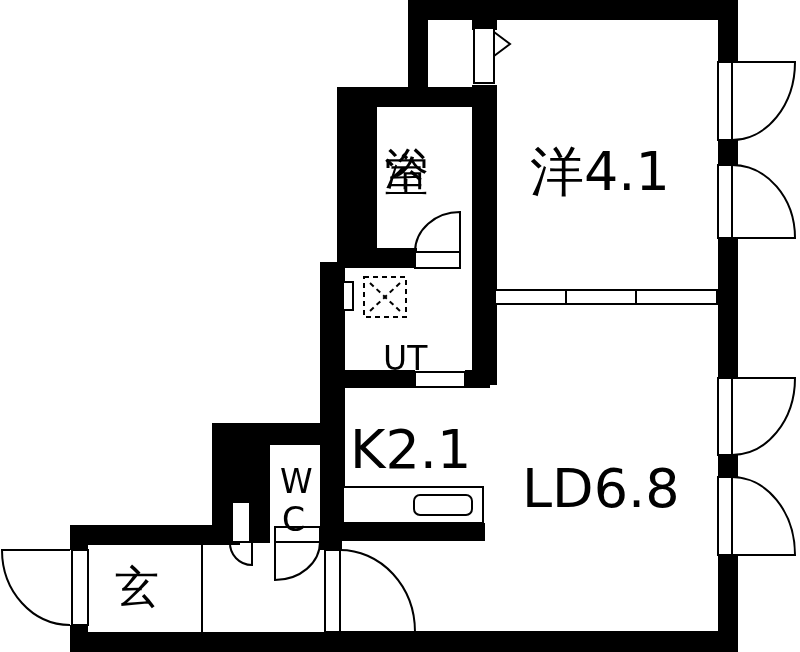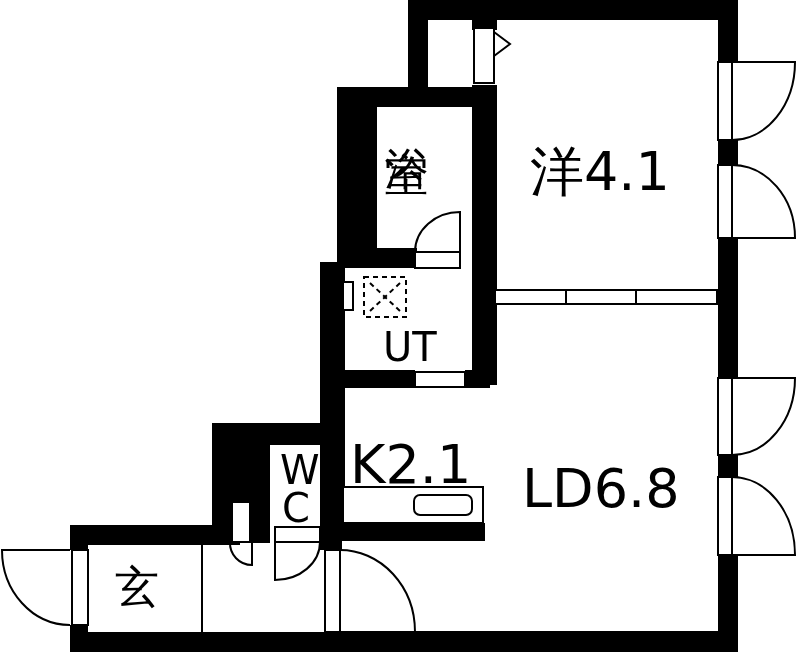--- a/index.html
+++ b/index.html
@@ -4,21 +4,21 @@
 <style>
   html, body { margin: 0; padding: 0; background: #ffffff; }
   body { width: 800px; height: 652px; overflow: hidden; position: relative; }
   svg { position: absolute; left: 0; top: 0; }
   .wall { fill: #000000; }
   .fix { fill: #ffffff; stroke: #000000; stroke-width: 2; }
   .line { fill: none; stroke: #000000; stroke-width: 2; }
   .dash { fill: none; stroke: #000000; stroke-width: 2; stroke-dasharray: 5 4; }
   .label { position: absolute; font-family: "DejaVu Sans", sans-serif; color: #000000; white-space: nowrap; line-height: 1; }
   .lg { font-size: 54px; }
-  .md { font-size: 40px; }
+  .md { font-size: 33px; margin-top: 15px; }
   .jp { font-size: 44px; }
   .vert { writing-mode: vertical-rl; text-orientation: upright; }
 </style>
 </head>
 <body>
 
 <svg width="800" height="652" viewBox="0 0 800 652">
 
   <g>
 
@@ -105,17 +105,17 @@
     <rect class="fix" x="325" y="550" width="15" height="82"></rect>
     <path class="line" d="M340,550 A75,82 0 0 1 415,632"></path>
 
     <line class="line" x1="340" y1="632" x2="718" y2="632"></line>
   </g>
 </svg>
 
 <div class="label lg" style="left:530px; top:145px;">洋4.1</div>
 <div class="label jp vert" style="left:385px; top:112px; letter-spacing:4px;">浴室</div>
 <div class="label md" style="left:383px; top:327px;">UT</div>
-<div class="label lg" style="left:350px; top:438px;">K2.1</div>
+<div class="label lg" style="left:350px; top:423px;">K2.1</div>
 <div class="label lg" style="left:522px; top:462px;">LD6.8</div>
 <div class="label md" style="left:280px; top:450px;">W</div>
 <div class="label md" style="left:282px; top:488px;">C</div>
 <div class="label jp" style="left:115px; top:565px;">玄</div>
 
 </body></html>

